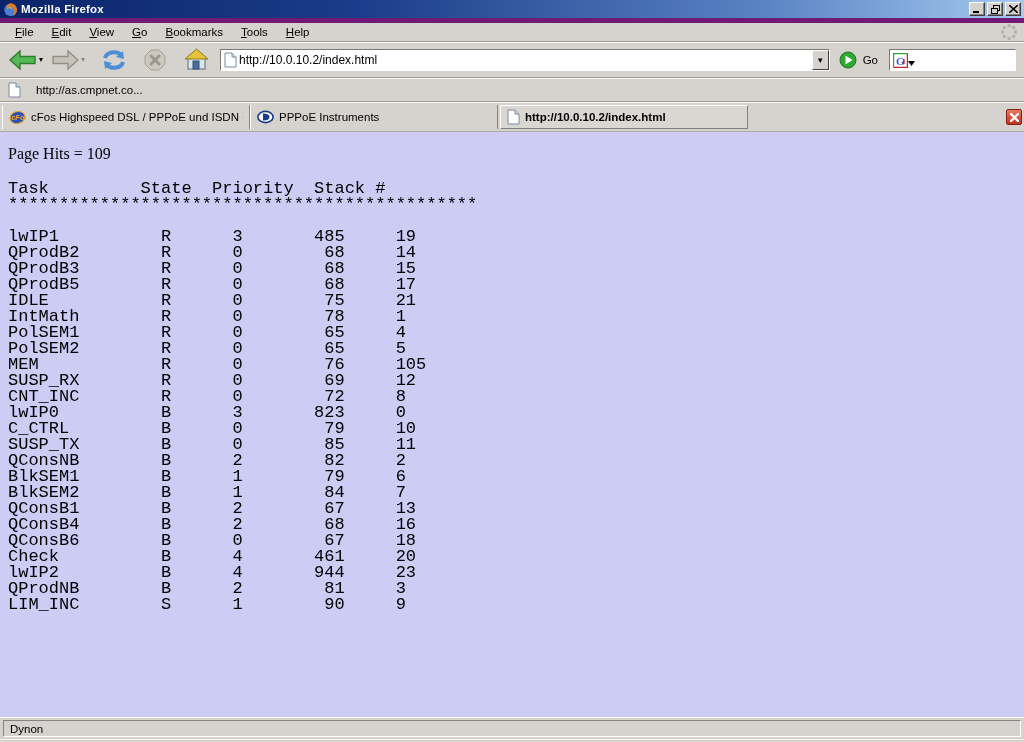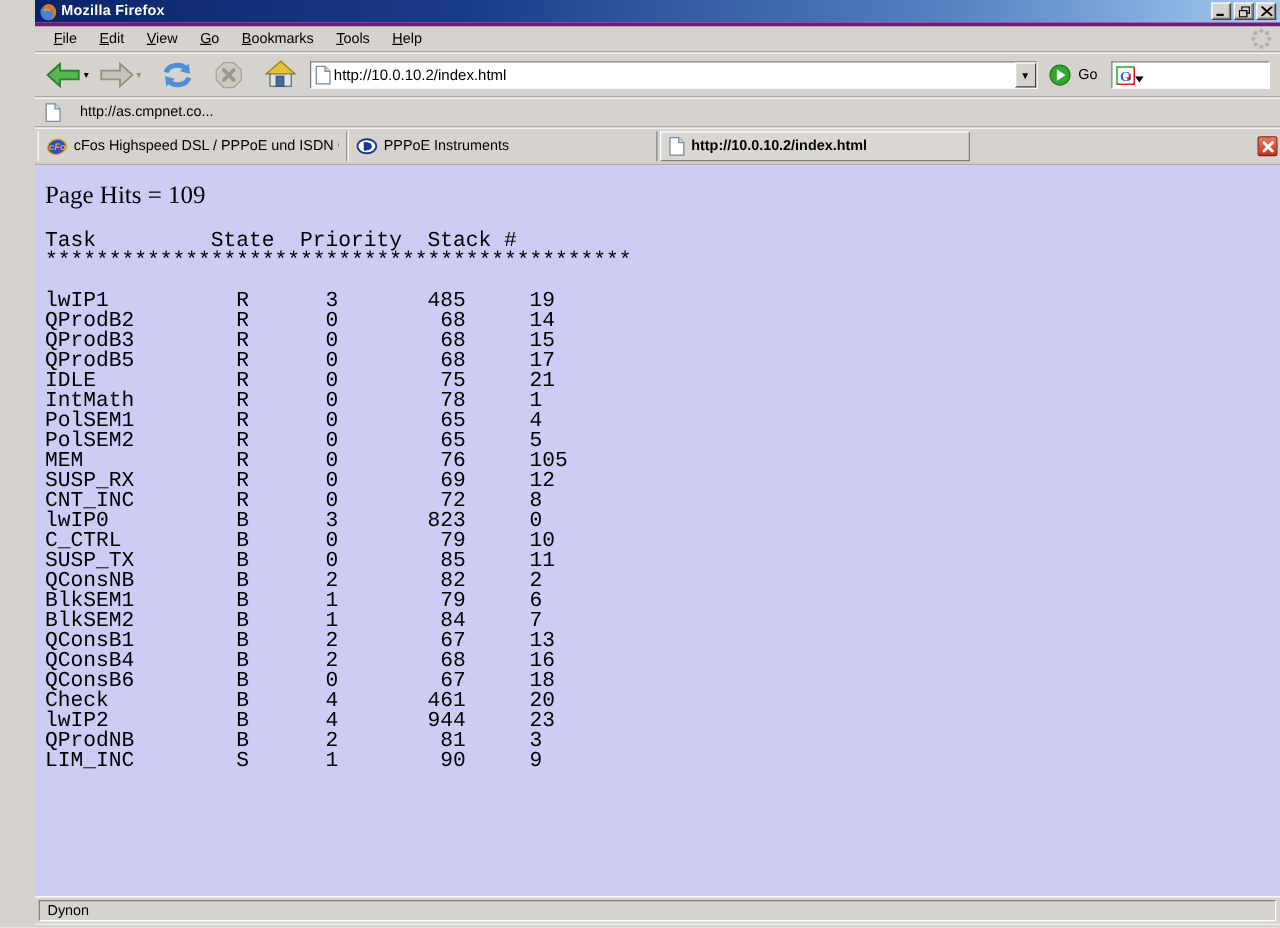--- a/index.html
+++ b/index.html
@@ -1,32 +1,32 @@
 <!DOCTYPE html>
 <html><head>
 <meta charset="utf-8">
 <style>
   * { box-sizing: border-box; margin: 0; padding: 0; }
   html,body { width:1024px; height:742px; overflow:hidden; }
   body { font-family: "Liberation Sans", sans-serif; font-size:11.5px; color:#000; }
-  .window { width:1024px; height:742px; display:flex; flex-direction:column; background:#d6d3ce;padding-left:28px; }
+  .window { width:1024px; height:742px; display:flex; flex-direction:column; background:#d6d3ce; }
 
   
   .titlebar { height:18px; flex:0 0 18px; background:linear-gradient(90deg,#0a246a 0%,#1b3c8a 35%,#5a84c4 75%,#a6caf0 100%);
               display:flex; align-items:center; padding:0 3px; }
   .titlebar .app-icon { width:15px; height:15px; margin-right:3px; }
   .titlebar .title { color:#fff; font-weight:bold; font-size:11.5px; letter-spacing:.2px; }
   .winbtns { margin-left:auto; display:flex; gap:2px; }
   .winbtn { width:16px; height:14px; background:#d6d3ce; border:1px solid; border-color:#fff #404040 #404040 #fff;
             box-shadow: inset -1px -1px 0 #848284; display:flex; align-items:center; justify-content:center; }
   .winbtn svg { display:block; }
 
   
   .menubar { height:24px; flex:0 0 24px; display:flex; align-items:center; padding:0 2px 0 6px;
-             border-top:3px solid #701a75; border-bottom:1px solid #9c9a94; }
+             border-top:5px solid #701a75; border-bottom:1px solid #9c9a94; }
   .menu-item { padding:2px 9px; cursor:default; }
   .menu-item u { text-decoration:underline; }
   .throbber { margin-left:auto; margin-right:4px; }
 
   
   .navbar { height:36px; flex:0 0 36px; display:flex; align-items:center; padding:0 8px 0 6px; gap:3px;
             border-top:1px solid #fff; border-bottom:1px solid #9c9a94; }
   .navbtn { display:flex; align-items:center; padding:2px; }
   .drop-arrow { font-size:8px; line-height:8px; margin-left:1px; color:#000; }
   .drop-arrow.dim { color:#908c84; }
@@ -52,21 +52,21 @@
               border-bottom:1px solid #aeaaa4; padding:2px 2px 2px 2px; }
   .tab { width:248px; display:flex; align-items:center; gap:5px; padding:0 6px; overflow:hidden; white-space:nowrap;
          border-left:1px solid #fff; border-right:1px solid #848284; }
   .tab .tab-label { overflow:hidden; text-overflow:clip; white-space:nowrap; }
   .tab.active { border:1px solid; border-color:#fff #808080 #808080 #fff; background:#dad7d2; font-weight:bold; margin-left:2px; }
   .tab-close { margin-left:auto; align-self:center; width:16px; height:16px; border:1px solid #8a2015; border-radius:2px;
                background:linear-gradient(#e87a62,#c23420); display:flex; align-items:center; justify-content:center; }
 
   
   .content { flex:1 1 auto; background:#ccccf5; overflow:hidden; padding:13px 0 0 8px; }
-  .hits { font-family:"Liberation Serif", serif; font-size:20px; }
+  .hits { font-family:"Liberation Serif", serif; font-size:16px; }
   .tasktable { margin-top:18px; font-family:"Liberation Mono","DejaVu Sans Mono",monospace; font-size:17px;
                line-height:16px; white-space:pre; }
 
   
   .statusbar { height:22px; flex:0 0 22px; border-top:1px solid #fff; display:flex; align-items:center; padding:2px 3px; }
   .status-panel { flex:1; height:17px; border:1px solid; border-color:#848284 #fff #fff #848284;
                   display:flex; align-items:center; padding:0 6px; }
   .bottom-edge { height:3px; flex:0 0 3px; background:#d6d3ce; border-top:1px solid #f4f2ee; }
 </style>
 </head>

